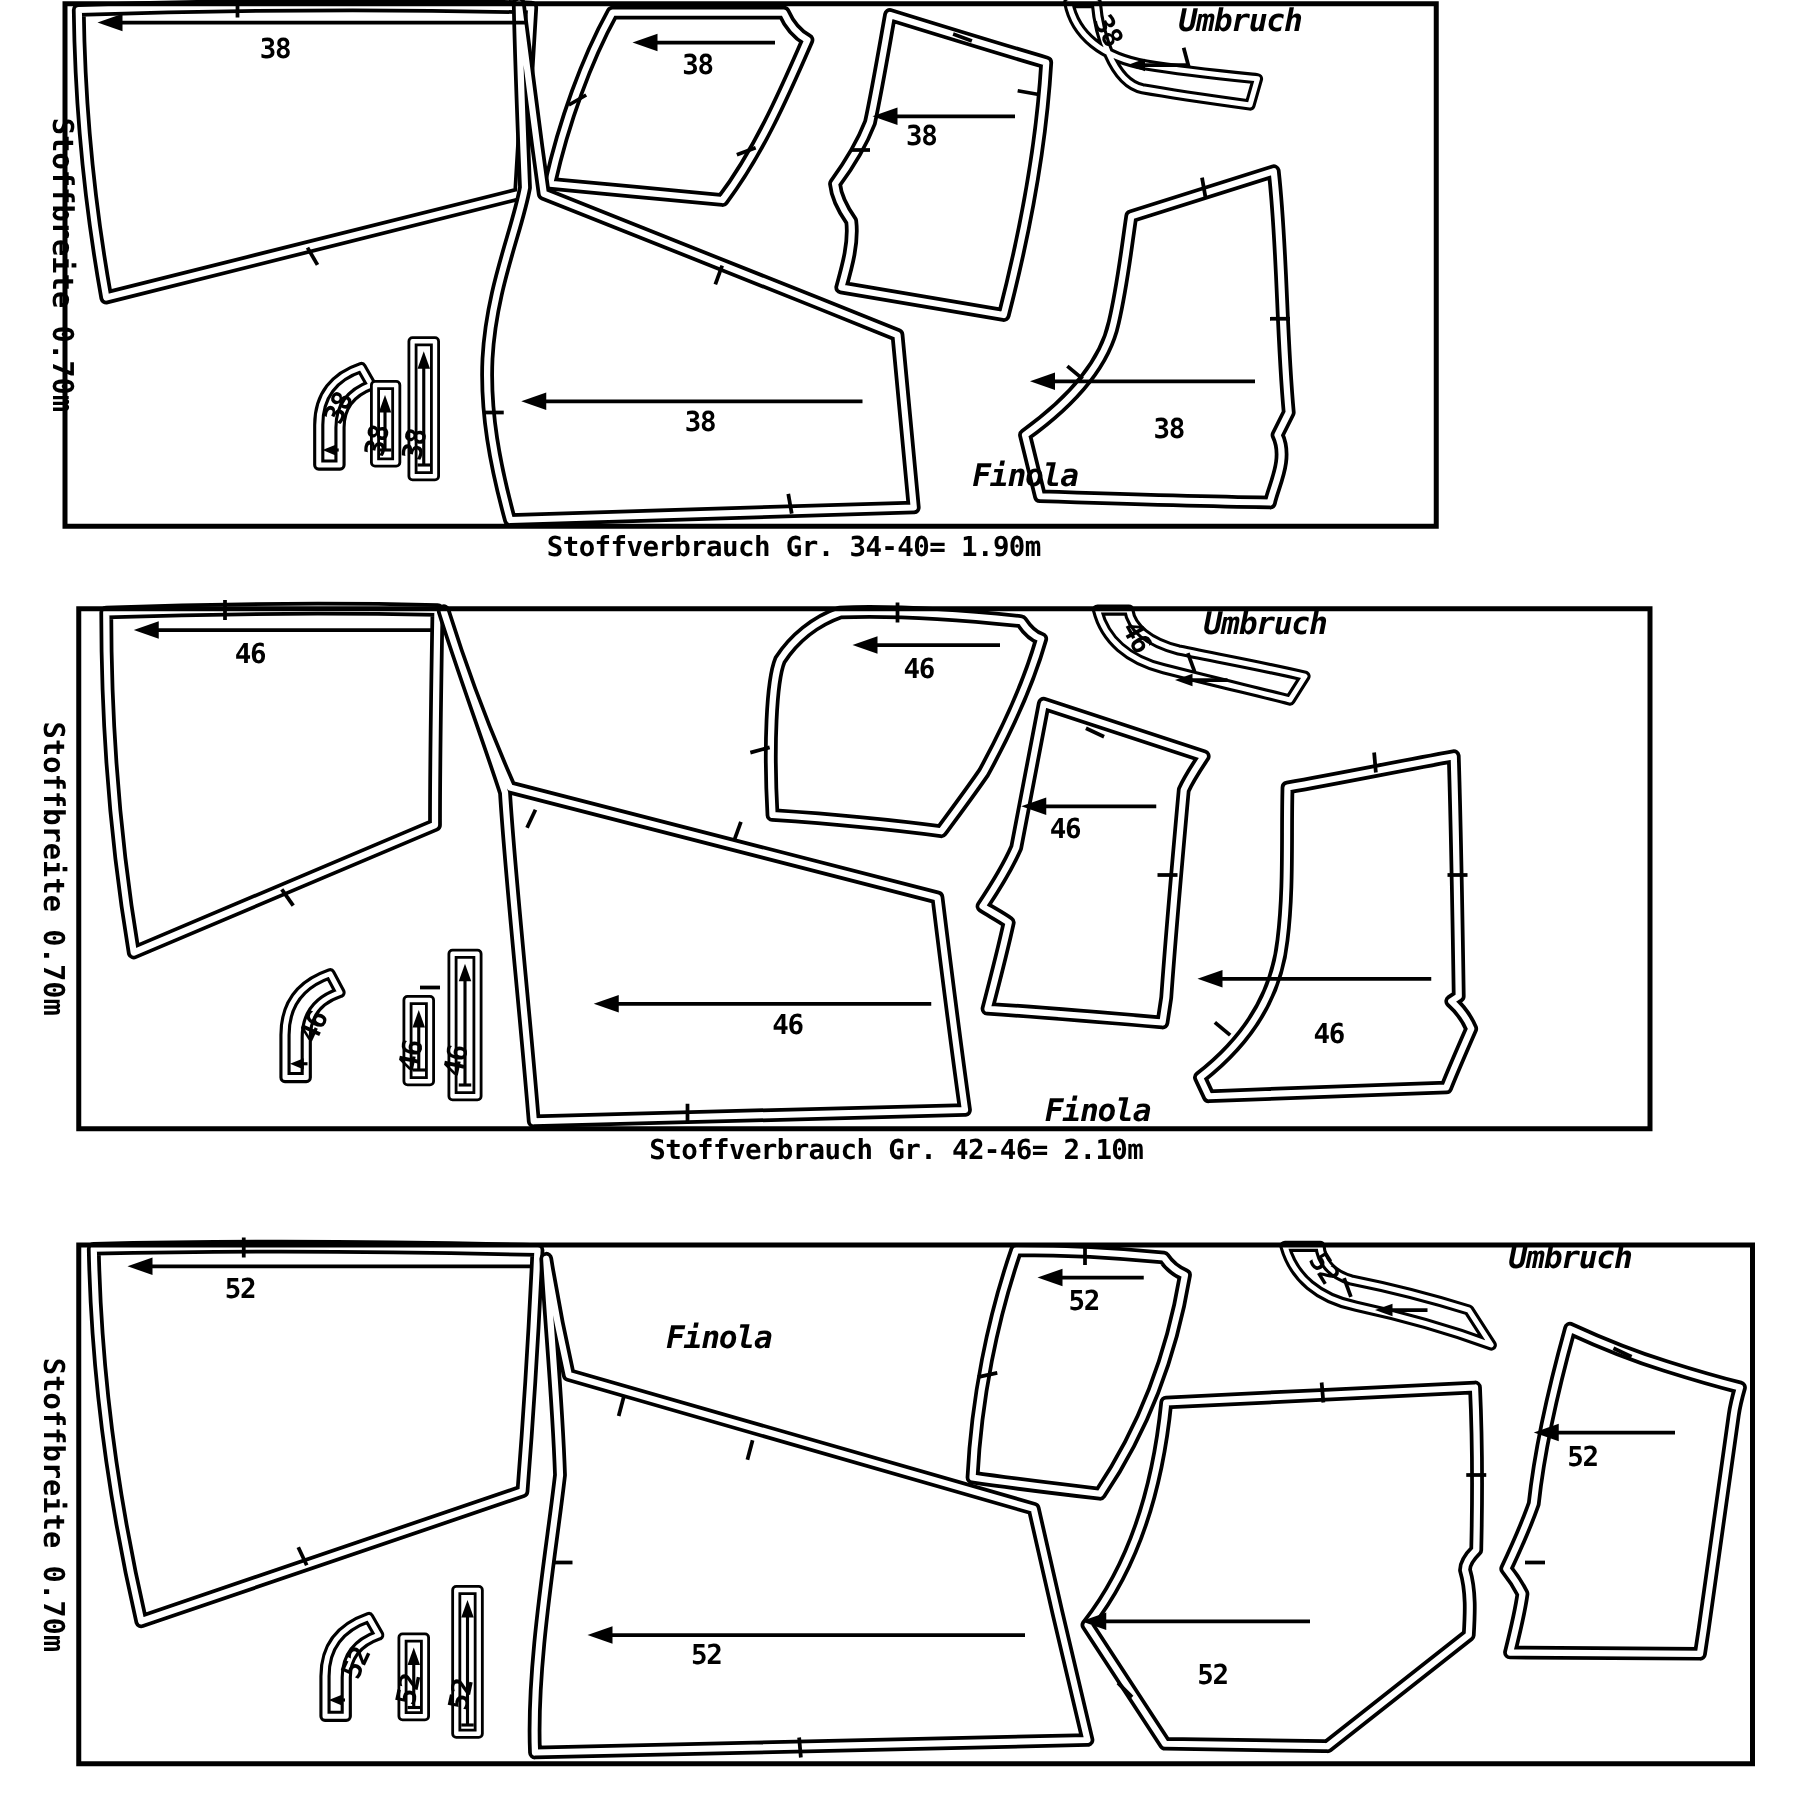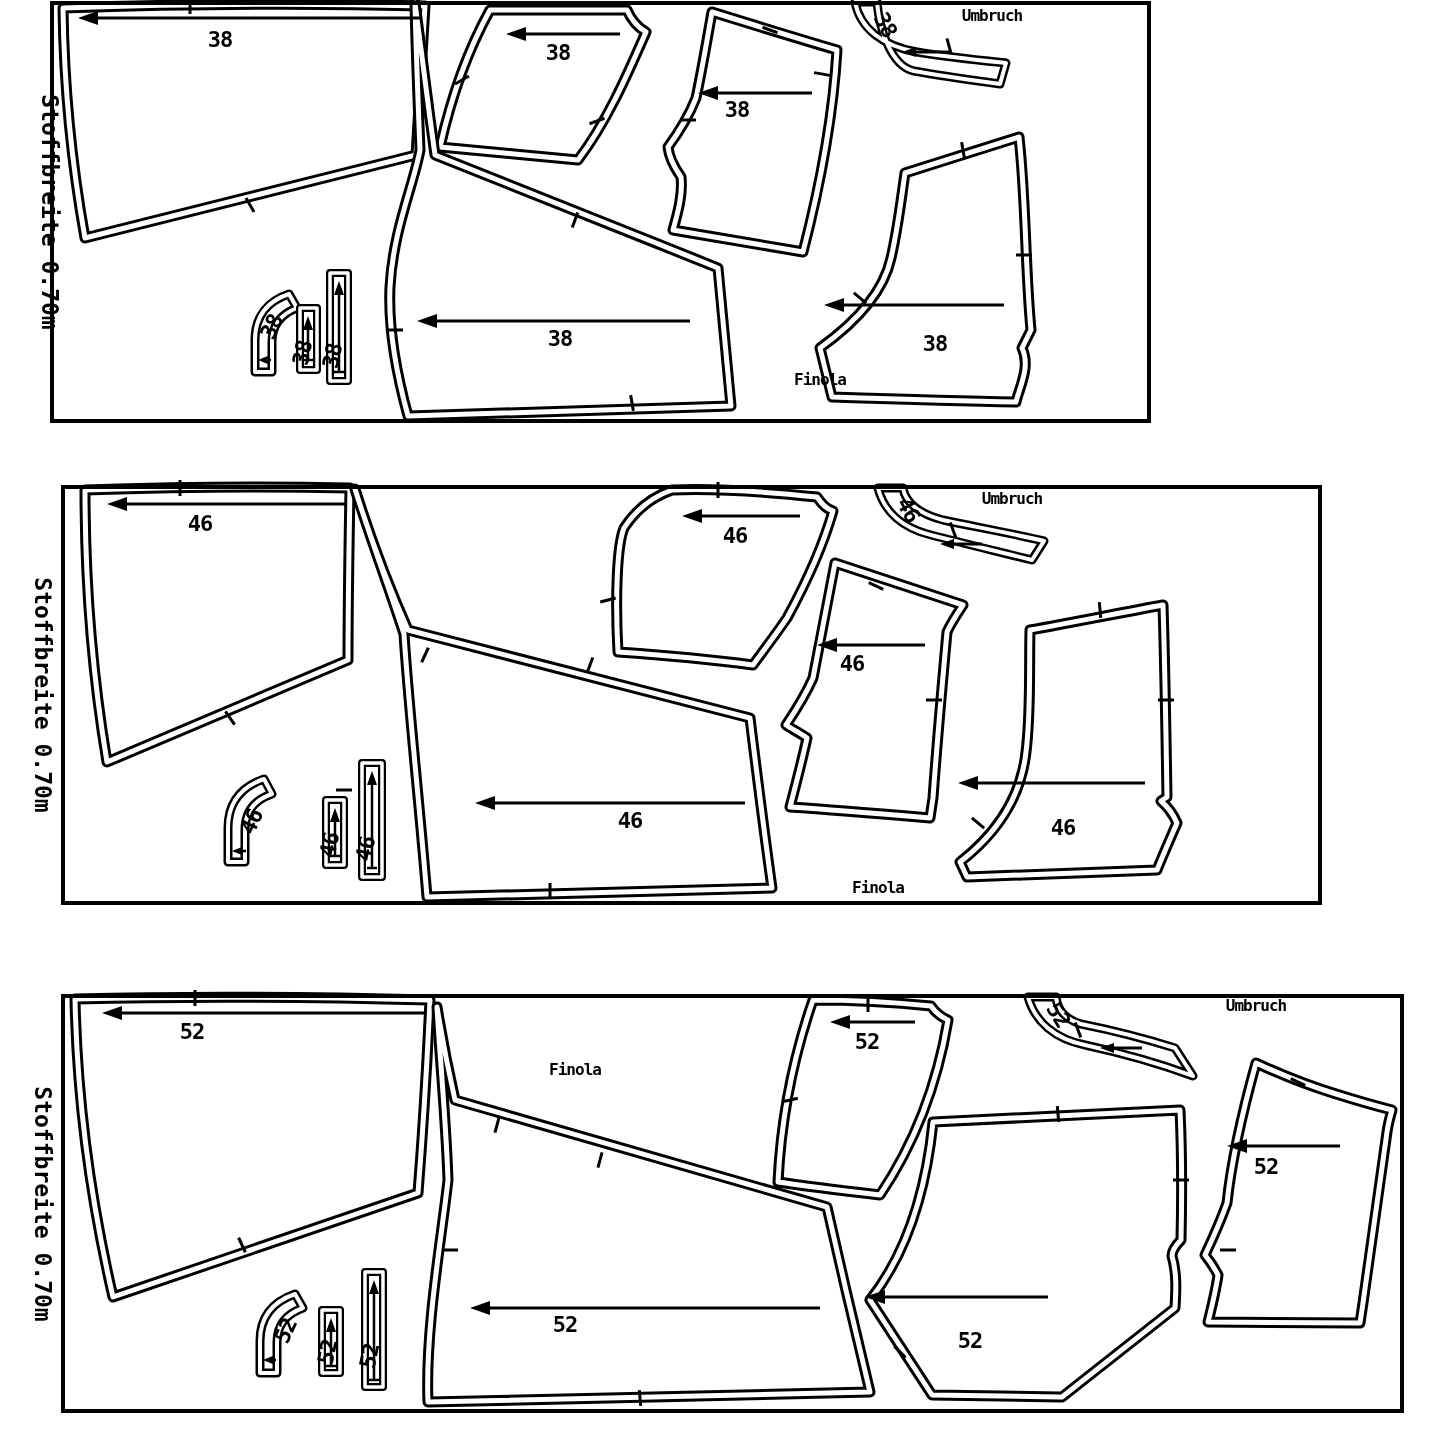--- a/index.html
+++ b/index.html
@@ -3,21 +3,21 @@
 <meta charset="utf-8">
 <style>
   html,body{margin:0;padding:0;background:#fff;}
   body{width:1445px;height:1445px;position:relative;overflow:hidden;
        font-family:"DejaVu Sans Mono","Liberation Mono",monospace;}
   #sheet{position:absolute;left:0;top:0;width:1445px;height:1445px;}
   #geo{position:absolute;left:0;top:0;}
   .t{position:absolute;font-weight:bold;color:#000;white-space:nowrap;
      transform:translate(-50%,-50%) rotate(var(--r,0deg));line-height:1;}
   .num{font-size:22px;letter-spacing:-1px;}
-  .word{font-size:16px;letter-spacing:-1px;}
+  .word{font-size:25px;letter-spacing:-1px;font-style:italic;}
   .cap{font-size:22px;letter-spacing:-0.5px;}
   .side{font-size:23px;--r:90deg;}
 </style>
 </head>
 <body>
 
 <div id="sheet">
   <svg id="geo" width="1445" height="1445" viewBox="0 0 1445 1445">
       <path d="M 63,8 C 183,4 304,3 425,6 C 422,56 419,106 416,155 L 85,238 C 71,160 64,84 63,8 Z" fill="#fff" stroke="#000" stroke-width="11" stroke-linejoin="round"></path>
       <path d="M 63,8 C 183,4 304,3 425,6 C 422,56 419,106 416,155 L 85,238 C 71,160 64,84 63,8 Z" fill="none" stroke="#fff" stroke-width="5" stroke-linejoin="round"></path>
@@ -176,33 +176,35 @@
       <line x1="271" y1="1360" x2="276" y2="1360" stroke="#000" stroke-width="2.5"></line>
       <polygon points="263,1360 274,1355.5 274,1364.5" fill="#000"></polygon>
       <rect x="52" y="3" width="1097" height="418" fill="none" stroke="#000" stroke-width="4"></rect>
       <rect x="63" y="487" width="1257" height="416" fill="none" stroke="#000" stroke-width="4"></rect>
       <rect x="63" y="996" width="1339" height="415" fill="none" stroke="#000" stroke-width="4"></rect>
     </svg>
 
   <span class="t side" style="left:49px;top:212px">Stoffbreite 0.70m</span>
   <span class="t word" style="left:992px;top:16px">Umbruch</span>
   <span class="t word" style="left:820px;top:380px">Finola</span>
+  <span class="t cap" style="left:635px;top:439px">Stoffverbrauch Gr. 34-40= 1.90m</span>
   <span class="t num" style="left:220px;top:40px">38</span>
   <span class="t num" style="left:558px;top:53px">38</span>
   <span class="t num" style="left:737px;top:110px">38</span>
   <span class="t num" style="left:560px;top:339px">38</span>
   <span class="t num" style="left:935px;top:344px">38</span>
   <span class="t num" style="left:885px;top:25px;--r:62deg">38</span>
   <span class="t num" style="left:272px;top:327px;--r:-65deg">38</span>
   <span class="t num" style="left:303px;top:353px;--r:-78deg">38</span>
   <span class="t num" style="left:333px;top:356px;--r:-78deg">38</span>
 
   <span class="t side" style="left:42px;top:695px">Stoffbreite 0.70m</span>
   <span class="t word" style="left:1012px;top:499px">Umbruch</span>
   <span class="t word" style="left:878px;top:888px">Finola</span>
+  <span class="t cap" style="left:717px;top:921px">Stoffverbrauch Gr. 42-46= 2.10m</span>
   <span class="t num" style="left:200px;top:524px">46</span>
   <span class="t num" style="left:735px;top:536px">46</span>
   <span class="t num" style="left:852px;top:664px">46</span>
   <span class="t num" style="left:630px;top:821px">46</span>
   <span class="t num" style="left:1063px;top:828px">46</span>
   <span class="t num" style="left:908px;top:510px;--r:62deg">46</span>
   <span class="t num" style="left:252px;top:822px;--r:-65deg">46</span>
   <span class="t num" style="left:330px;top:845px;--r:-78deg">46</span>
   <span class="t num" style="left:366px;top:849px;--r:-78deg">46</span>
 

